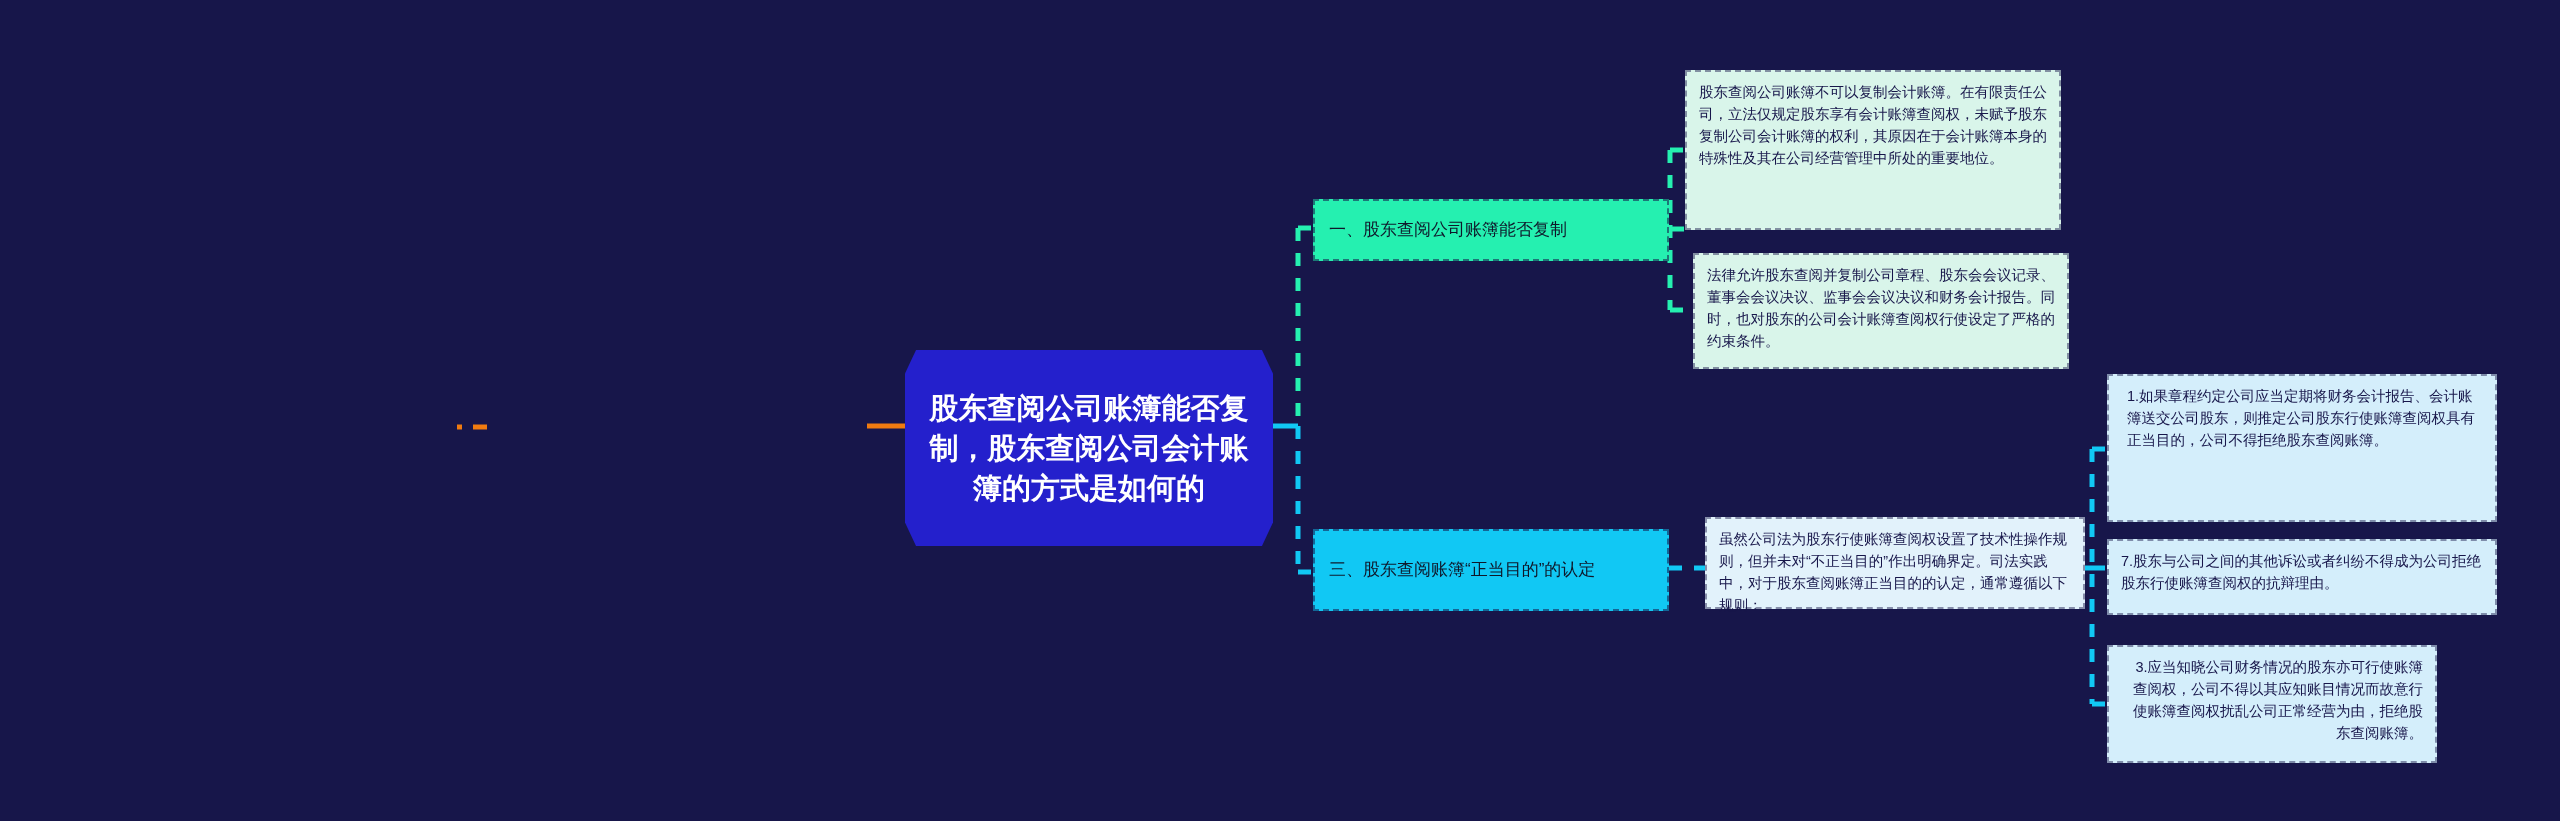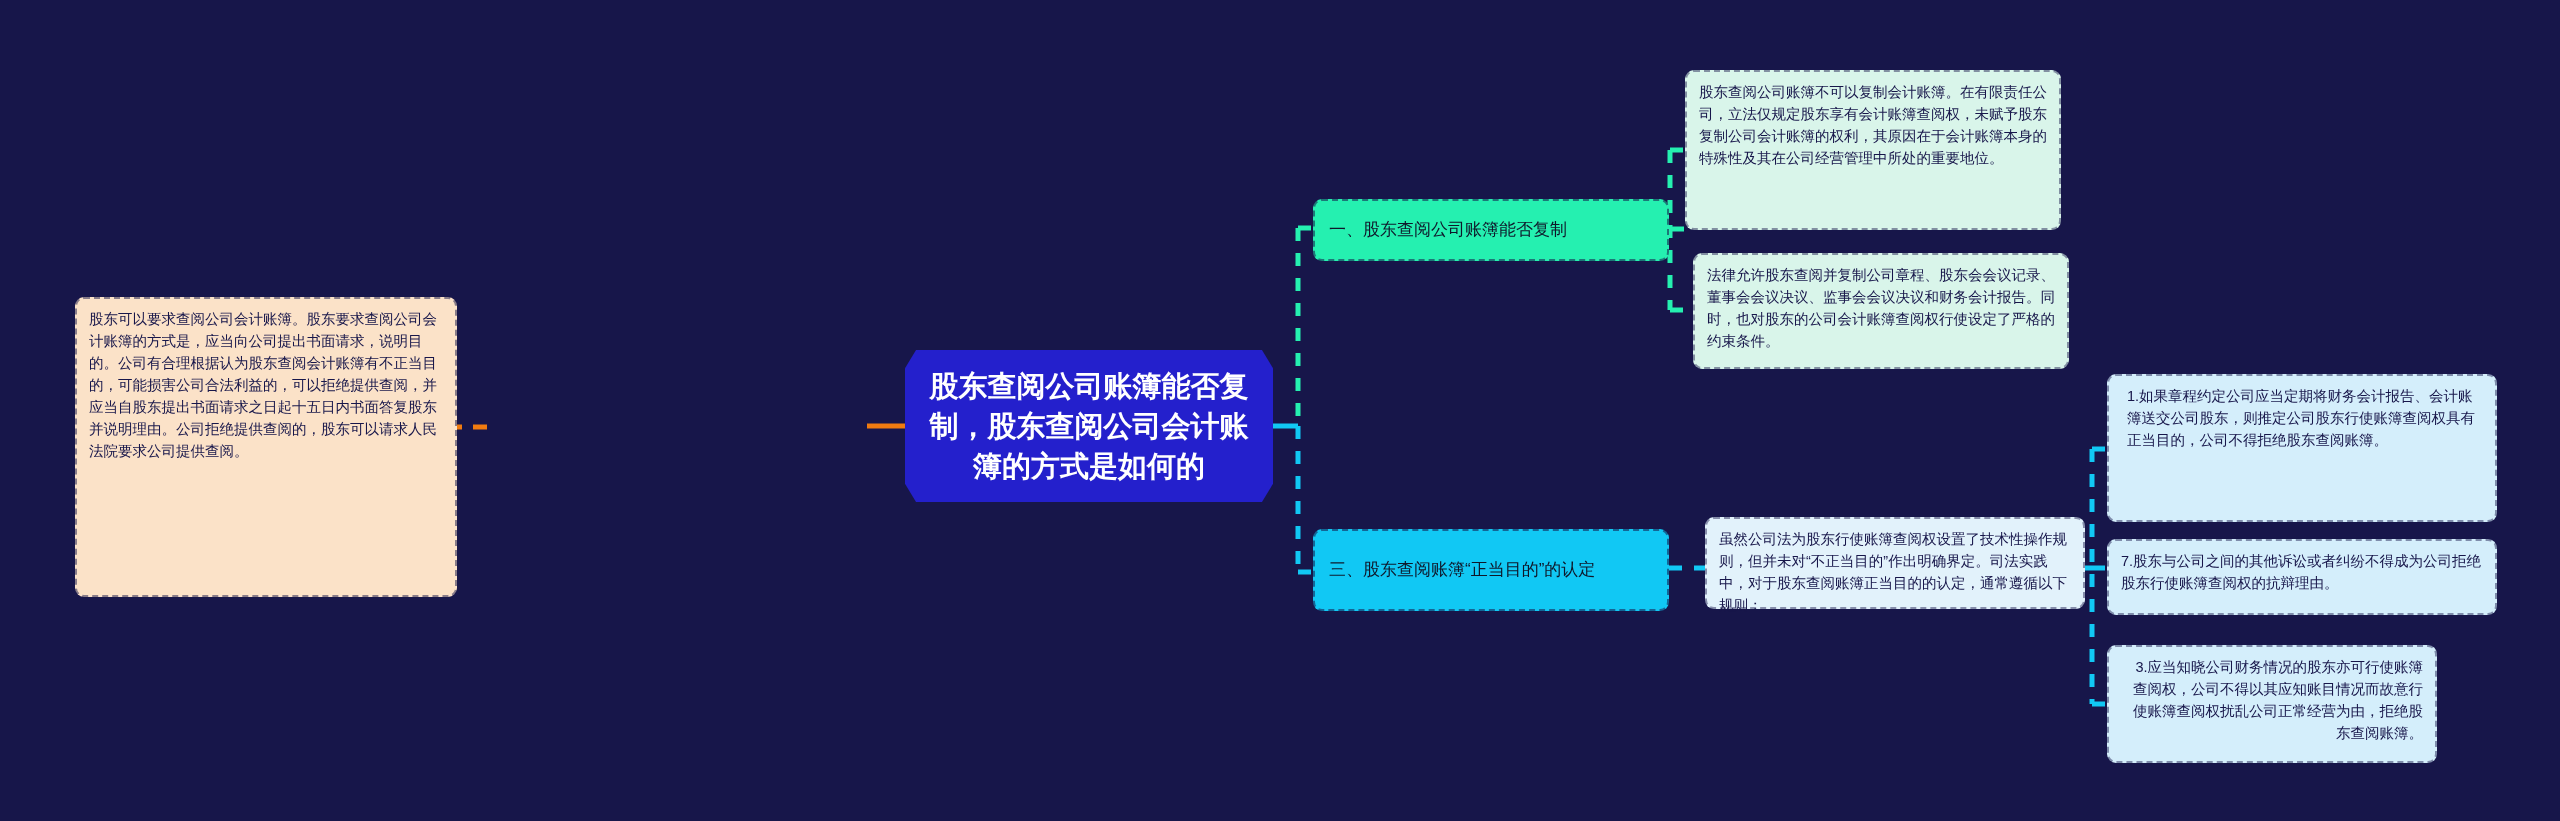--- a/index.html
+++ b/index.html
@@ -7,25 +7,25 @@
   body{
     width:2560px;height:821px;
     background:#17164a;
     font-family:"Liberation Sans","DejaVu Sans",sans-serif;
     overflow:hidden;
     position:relative;
   }
   #canvas{position:absolute;left:0;top:0;width:2560px;height:821px;}
   svg.links{position:absolute;left:0;top:0;width:2560px;height:821px;pointer-events:none;}
 
-  .node{position:absolute;box-sizing:border-box;border-radius:9px;}
+  .node{position:absolute;box-sizing:border-box;}
 
   
   .root{
-    left:905px;top:350px;width:368px;height:152px;
+    left:905px;top:350px;width:368px;height:196px;
     background:#2420cc;
     color:#ffffff;
     font-size:29px;line-height:40px;
     font-weight:bold;
     text-align:center;
     padding:16px 22px;
     display:flex;align-items:center;justify-content:center;
     clip-path:polygon(0 0, 100% 0, 100% 100%, 0 100%, 0 100%);
     -webkit-clip-path:polygon(3% 0,97% 0,100% 12%,100% 88%,97% 100%,3% 100%,0 88%,0 12%);
             clip-path:polygon(3% 0,97% 0,100% 12%,100% 88%,97% 100%,3% 100%,0 88%,0 12%);
@@ -148,23 +148,20 @@
       <line x1="2092" y1="449" x2="2107" y2="449"></line>
       <line x1="2092" y1="568" x2="2107" y2="568"></line>
       <line x1="2092" y1="704" x2="2107" y2="704"></line>
     </g>
   </svg>
 
   <div class="node root">
     <span>股东查阅公司账簿能否复制，股东查阅公司会计账簿的方式是如何的</span>
   </div>
 
-  <div class="node leaf leaf-peach">
-    <span>股东可以要求查阅公司会计账簿。股东要求查阅公司会计账簿的方式是，应当向公司提出书面请求，说明目的。公司有合理根据认为股东查阅会计账簿有不正当目的，可能损害公司合法利益的，可以拒绝提供查阅，并应当自股东提出书面请求之日起十五日内书面答复股东并说明理由。公司拒绝提供查阅的，股东可以请求人民法院要求公司提供查阅。</span>
-  </div>
 
   <div class="node branch branch-green">
     <span>一、股东查阅公司账簿能否复制</span>
   </div>
   <div class="node leaf leaf-mint-1">
     <span>股东查阅公司账簿不可以复制会计账簿。在有限责任公司，立法仅规定股东享有会计账簿查阅权，未赋予股东复制公司会计账簿的权利，其原因在于会计账簿本身的特殊性及其在公司经营管理中所处的重要地位。</span>
   </div>
   <div class="node leaf leaf-mint-2">
     <span>法律允许股东查阅并复制公司章程、股东会会议记录、董事会会议决议、监事会会议决议和财务会计报告。同时，也对股东的公司会计账簿查阅权行使设定了严格的约束条件。</span>
   </div>

